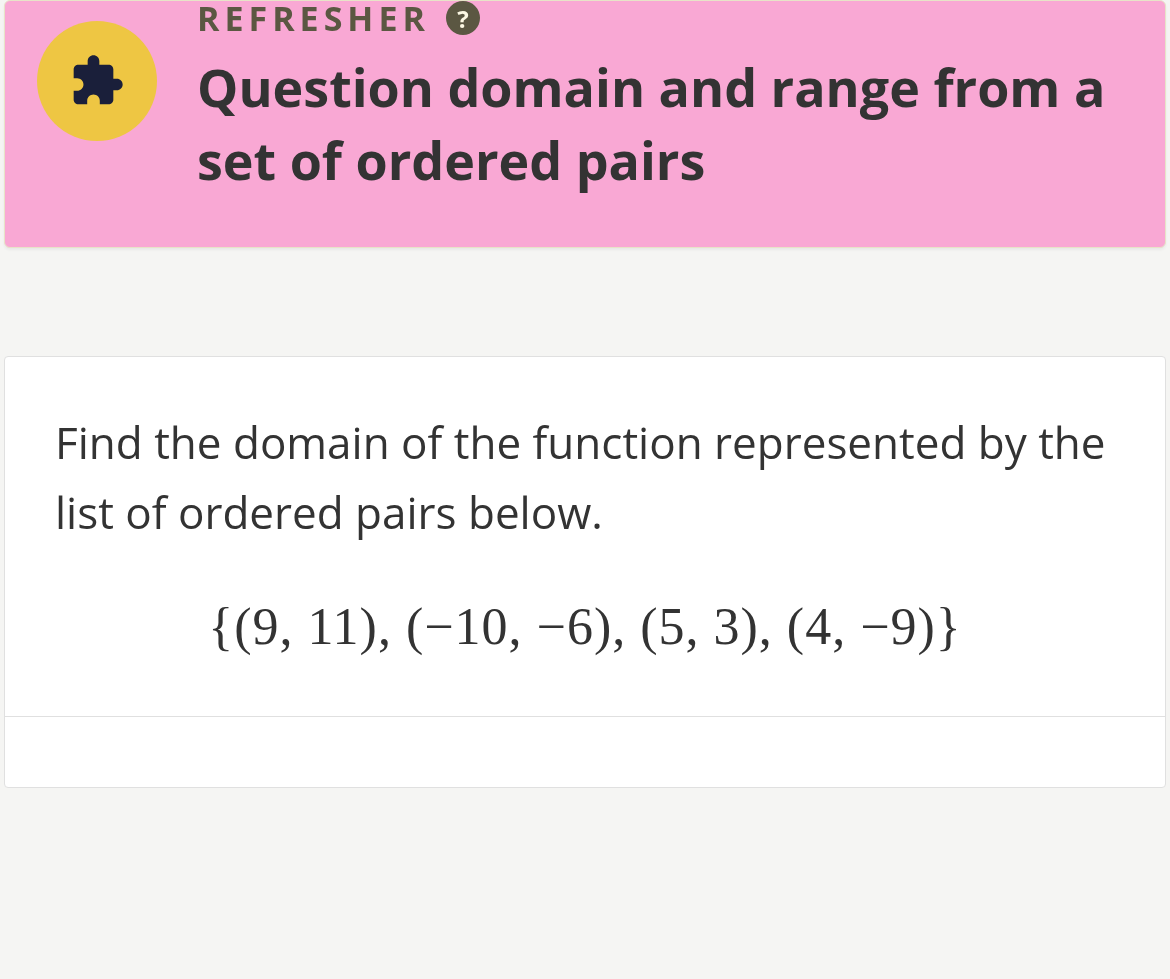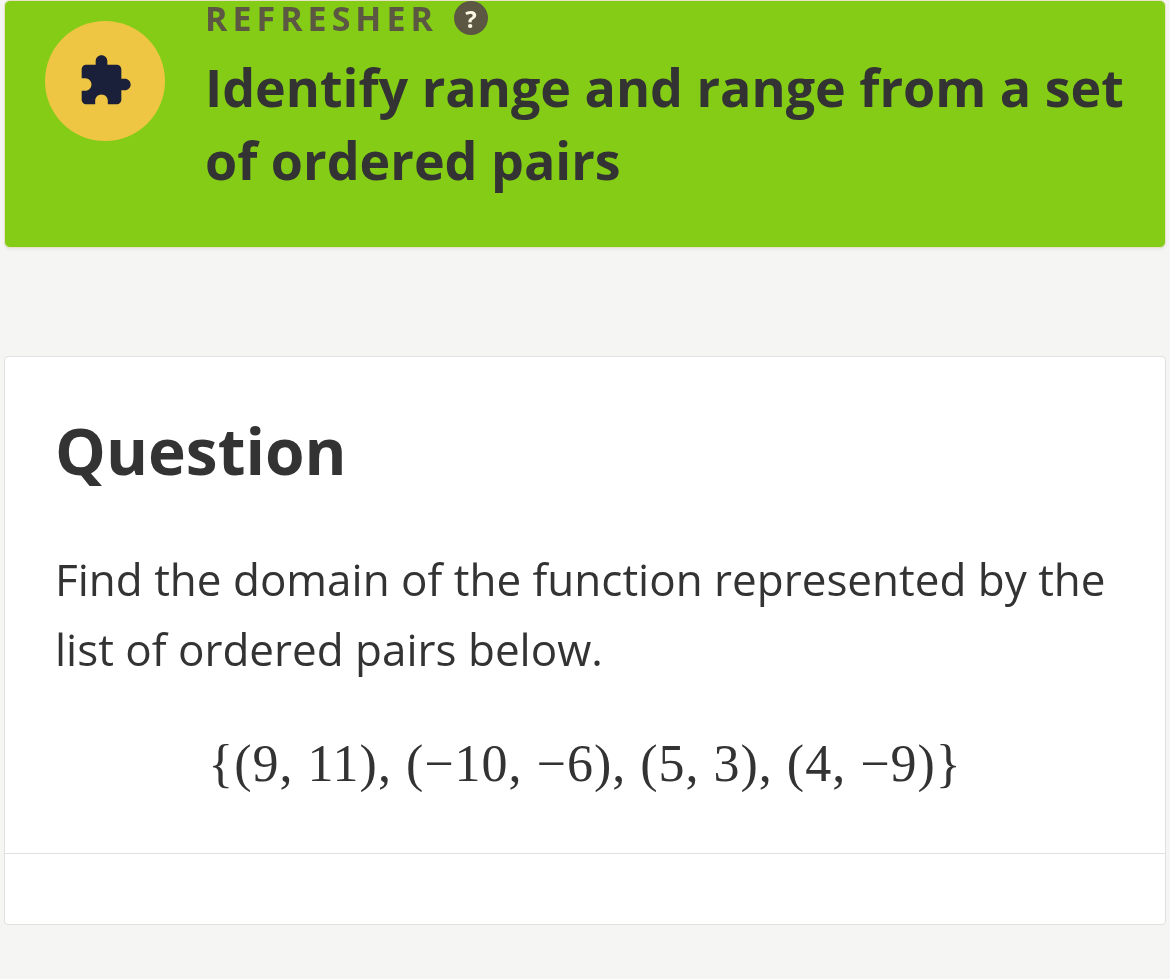--- a/index.html
+++ b/index.html
@@ -4,25 +4,25 @@
 <style>
   * { box-sizing: border-box; margin: 0; padding: 0; }
   body {
     font-family: "Open Sans", "Helvetica Neue", Arial, sans-serif;
     background: #f5f5f3;
     width: 1170px;
     height: 979px;
     overflow: hidden;
   }
   .refresher-card {
-    background: #84cc16;
+    background: #f9a8d4;
     border: 1px solid #e8e3c8;
     border-radius: 6px;
     margin: 0 4px;
-    padding: 0 40px 50px 40px;
+    padding: 0 40px 50px 32px;
     box-shadow: 0 2px 3px rgba(0,0,0,0.05);
   }
   .refresher-inner {
     display: flex;
     align-items: flex-start;
     gap: 40px;
   }
   .icon-circle {
     width: 120px;
     height: 120px;
@@ -119,24 +119,23 @@
     <div class="icon-circle">
       <svg width="56" height="56" viewBox="0 0 24 24" fill="#1a1f3a">
         <path d="M20.5 11H19V7c0-1.1-.9-2-2-2h-4V3.5C13 2.12 11.88 1 10.5 1S8 2.12 8 3.5V5H4c-1.1 0-2 .9-2 2v3.8h1.5c1.49 0 2.7 1.21 2.7 2.7s-1.21 2.7-2.7 2.7H2V20c0 1.1.9 2 2 2h3.8v-1.5c0-1.49 1.21-2.7 2.7-2.7s2.7 1.21 2.7 2.7V22H17c1.1 0 2-.9 2-2v-4h1.5c1.38 0 2.5-1.12 2.5-2.5S21.88 11 20.5 11z"></path>
       </svg>
     </div>
     <div class="refresher-text">
       <div class="refresher-label-row">
         <span class="refresher-label">REFRESHER</span>
         <span class="help-circle">?</span>
       </div>
-      <div class="refresher-title">Identify range and range from a set of ordered pairs</div>
+      <div class="refresher-title">Question domain and range from a set of ordered pairs</div>
     </div>
   </div>
 </div>
 
 <div class="question-card">
-  <h1 class="question-heading">Question</h1>
   <p class="question-prompt">Find the domain of the function represented by the list of ordered pairs below.</p>
   <div class="math-expr">{(9, 11), (−10, −6), (5, 3), (4, −9)}</div>
   <hr class="divider">
   <div class="cut-text"></div>
 </div>
 
 </body></html>

